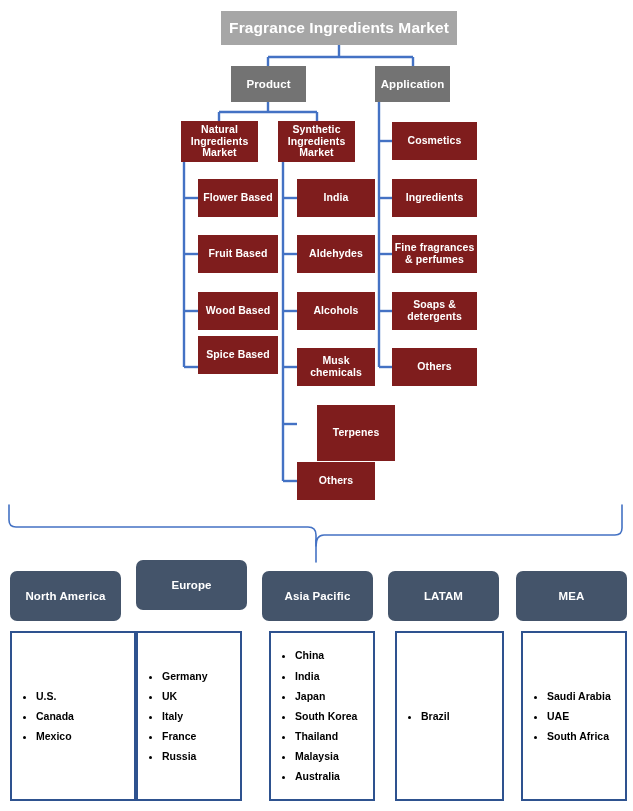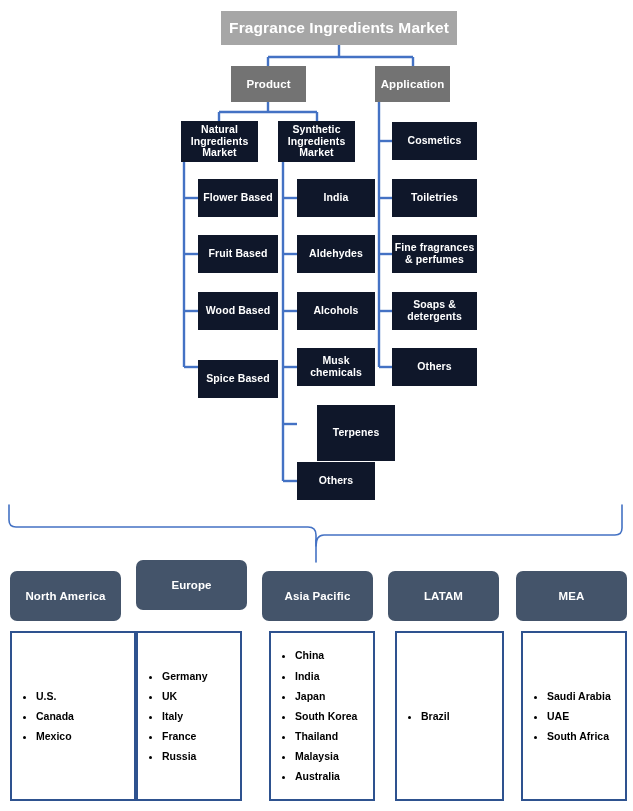--- a/index.html
+++ b/index.html
@@ -4,21 +4,21 @@
 <style>
   html,body{margin:0;padding:0;background:#ffffff;}
   body{width:633px;height:811px;position:relative;overflow:hidden;
        font-family:"Liberation Sans","DejaVu Sans",sans-serif;}
   #canvas{position:absolute;left:0;top:0;width:633px;height:811px;}
   .node{position:absolute;box-sizing:border-box;display:flex;align-items:center;
         justify-content:center;text-align:center;color:#ffffff;font-weight:bold;
         line-height:1.12;letter-spacing:0.1px;}
   .title-node{background:#a6a6a6;font-size:15.5px;}
   .blue-node{background:#737373;font-size:11.5px;}
-  .green-node{background:#0f172a;font-size:10.5px;}
+  .green-node{background:#7f1d1d;font-size:10.5px;}
   .region-head{background:#44546a;font-size:11.5px;font-weight:bold;border-radius:7px;}
   .region-body{position:absolute;box-sizing:border-box;background:#ffffff;
                border:2px solid #2e528f;display:flex;align-items:center;}
   .region-body ul{margin:0;padding:0 0 0 24px;list-style:disc;}
   .region-body li{color:#000000;font-size:10.5px;font-weight:bold;
                   line-height:1.92;}
   svg{display:block;}
 </style>
 </head>
 <body>
@@ -69,31 +69,31 @@
 
 <div class="node blue-node" style="left:231px;top:66px;width:75px;height:36px;">Product</div>
 <div class="node blue-node" style="left:375px;top:66px;width:75px;height:36px;">Application</div>
 
 <div class="node green-node" style="left:181px;top:121px;width:77px;height:41px;">Natural Ingredients Market</div>
 <div class="node green-node" style="left:278px;top:121px;width:77px;height:41px;">Synthetic Ingredients Market</div>
 
 <div class="node green-node" style="left:198px;top:179px;width:80px;height:38px;">Flower Based</div>
 <div class="node green-node" style="left:198px;top:235px;width:80px;height:38px;">Fruit Based</div>
 <div class="node green-node" style="left:198px;top:292px;width:80px;height:38px;">Wood Based</div>
-<div class="node green-node" style="left:198px;top:360px;width:80px;height:38px;">Spice Based</div>
+<div class="node green-node" style="left:198px;top:336px;width:80px;height:38px;">Spice Based</div>
 
 <div class="node green-node" style="left:297px;top:179px;width:78px;height:38px;">India</div>
 <div class="node green-node" style="left:297px;top:235px;width:78px;height:38px;">Aldehydes</div>
 <div class="node green-node" style="left:297px;top:292px;width:78px;height:38px;">Alcohols</div>
 <div class="node green-node" style="left:297px;top:348px;width:78px;height:38px;">Musk chemicals</div>
 <div class="node green-node" style="left:297px;top:405px;width:78px;height:56px;margin-left:20px;">Terpenes</div>
 <div class="node green-node" style="left:297px;top:462px;width:78px;height:38px;">Others</div>
 
 <div class="node green-node" style="left:392px;top:122px;width:85px;height:38px;">Cosmetics</div>
-<div class="node green-node" style="left:392px;top:179px;width:85px;height:38px;">Toiletries</div>
+<div class="node green-node" style="left:392px;top:179px;width:85px;height:38px;">Ingredients</div>
 <div class="node green-node" style="left:392px;top:235px;width:85px;height:38px;">Fine fragrances &amp; perfumes</div>
 <div class="node green-node" style="left:392px;top:292px;width:85px;height:38px;">Soaps &amp; detergents</div>
 <div class="node green-node" style="left:392px;top:348px;width:85px;height:38px;">Others</div>
 
 <div class="node region-head" style="left:10px;top:571px;width:111px;height:50px;">North America</div>
 <div class="node region-head" style="left:136px;top:560px;width:111px;height:50px;">Europe</div>
 <div class="node region-head" style="left:262px;top:571px;width:111px;height:50px;">Asia Pacific</div>
 <div class="node region-head" style="left:388px;top:571px;width:111px;height:50px;">LATAM</div>
 <div class="node region-head" style="left:516px;top:571px;width:111px;height:50px;">MEA</div>
 

